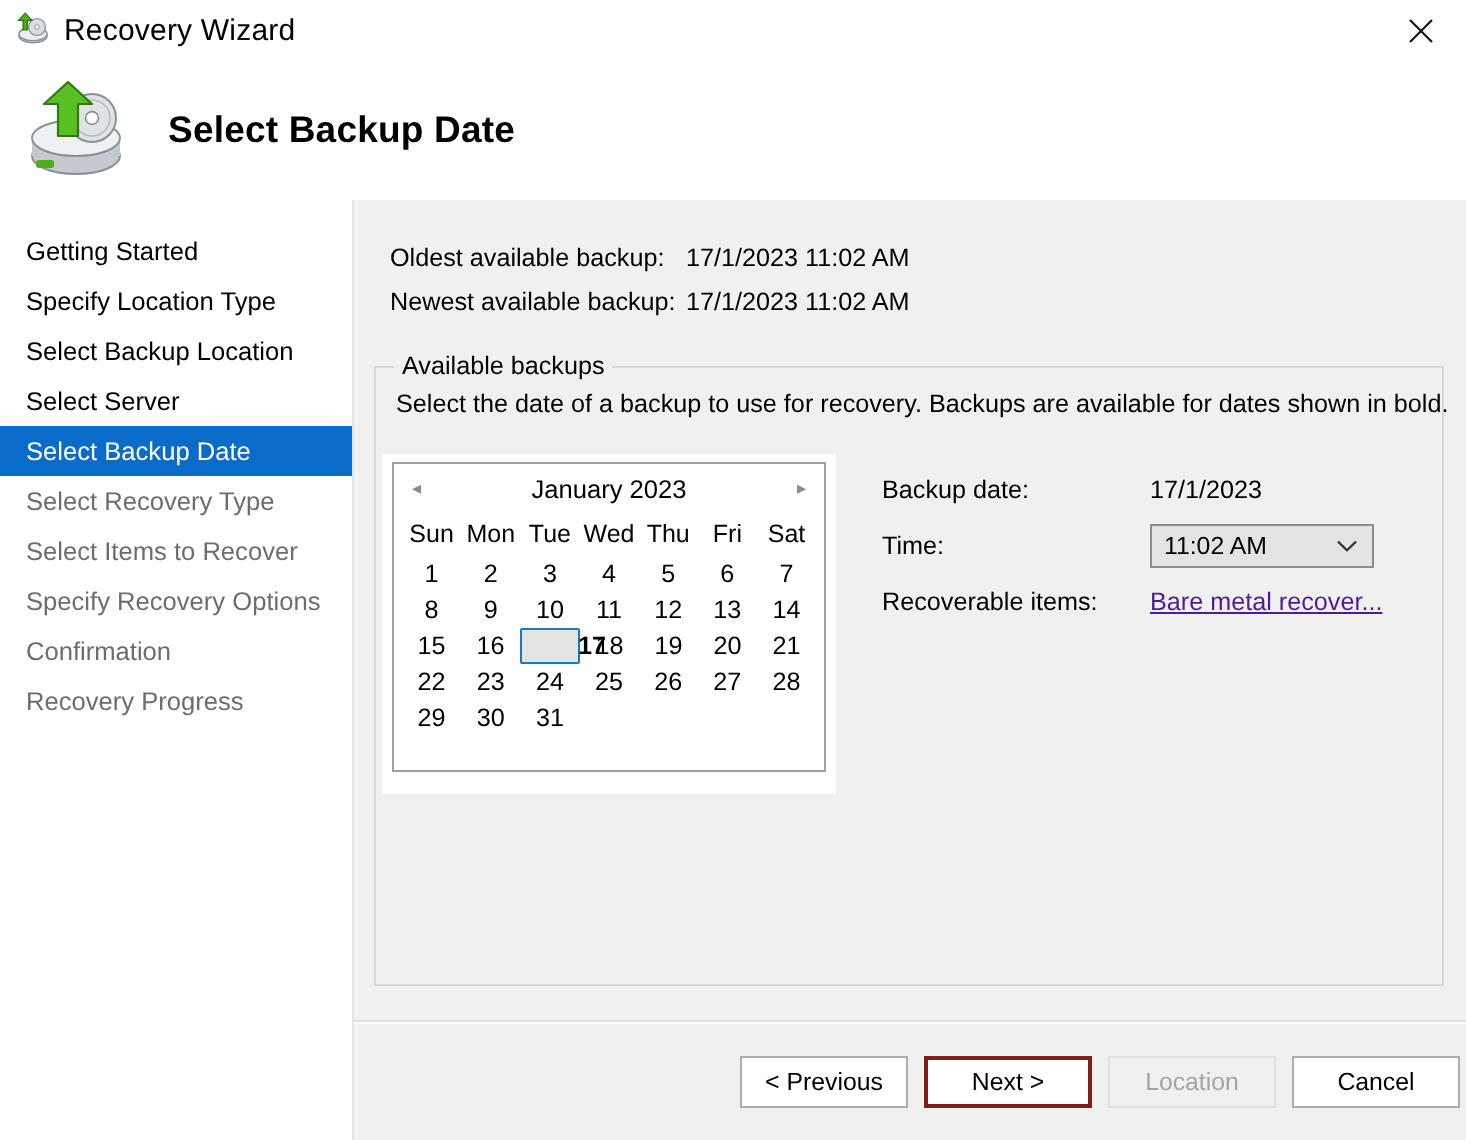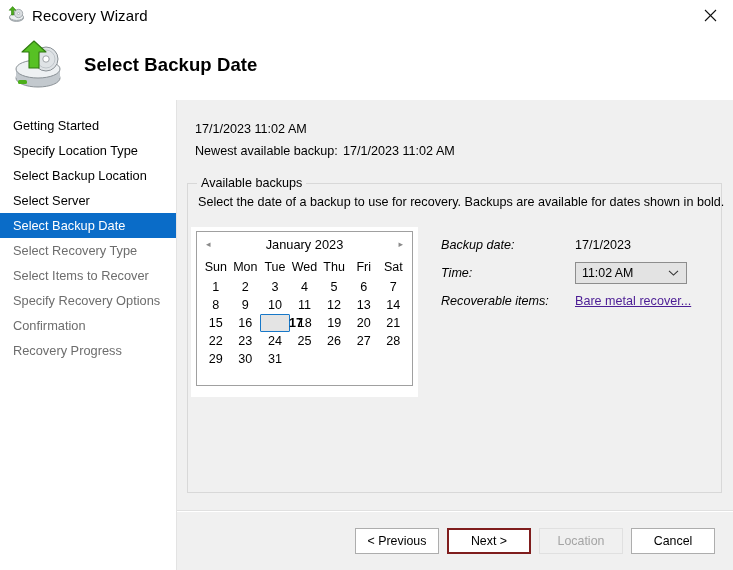--- a/index.html
+++ b/index.html
@@ -228,21 +228,21 @@
     left: 253px;
     top: 47px;
     width: 260px;
   }
   .detail-row {
     display: flex;
     align-items: center;
     height: 28px;
     font-size: 12.6px;
   }
-  .detail-label { width: 134px; flex: none; font-style: italic; }
+  .detail-label { width: 134px; flex: none; }
   .detail-value { }
   .combo {
     width: 112px;
     height: 22px;
     background: #e3e3e3;
     border: 1px solid #8d8d8d;
     box-sizing: border-box;
     display: flex;
     align-items: center;
     padding: 0 0 0 6px;
@@ -276,21 +276,21 @@
   }
   .footer {
     position: absolute;
     left: 0;
     right: 0;
     bottom: 0;
     height: 58px;
     display: flex;
     align-items: center;
     justify-content: flex-end;
-    padding-right: 18px;
+    padding-right: 3px;
     box-sizing: border-box;
   }
   .btn {
     width: 84px;
     height: 26px;
     margin-left: 8px;
     background: #ffffff;
     border: 1px solid #adadad;
     font-family: "Liberation Sans", sans-serif;
     font-size: 12.4px;
@@ -361,20 +361,21 @@
     <div class="nav-item dim">Select Items to Recover</div>
     <div class="nav-item dim">Specify Recovery Options</div>
     <div class="nav-item dim">Confirmation</div>
     <div class="nav-item dim">Recovery Progress</div>
   </div>
 
   <div class="content">
 
     <div class="info-rows">
       <div class="info-row">
+        <span class="info-label">Oldest available backup:</span>
         <span class="info-value">17/1/2023 11:02 AM</span>
       </div>
       <div class="info-row">
         <span class="info-label">Newest available backup:</span>
         <span class="info-value">17/1/2023 11:02 AM</span>
       </div>
     </div>
 
     <div class="groupbox">
       <div class="groupbox-legend">Available backups</div>

